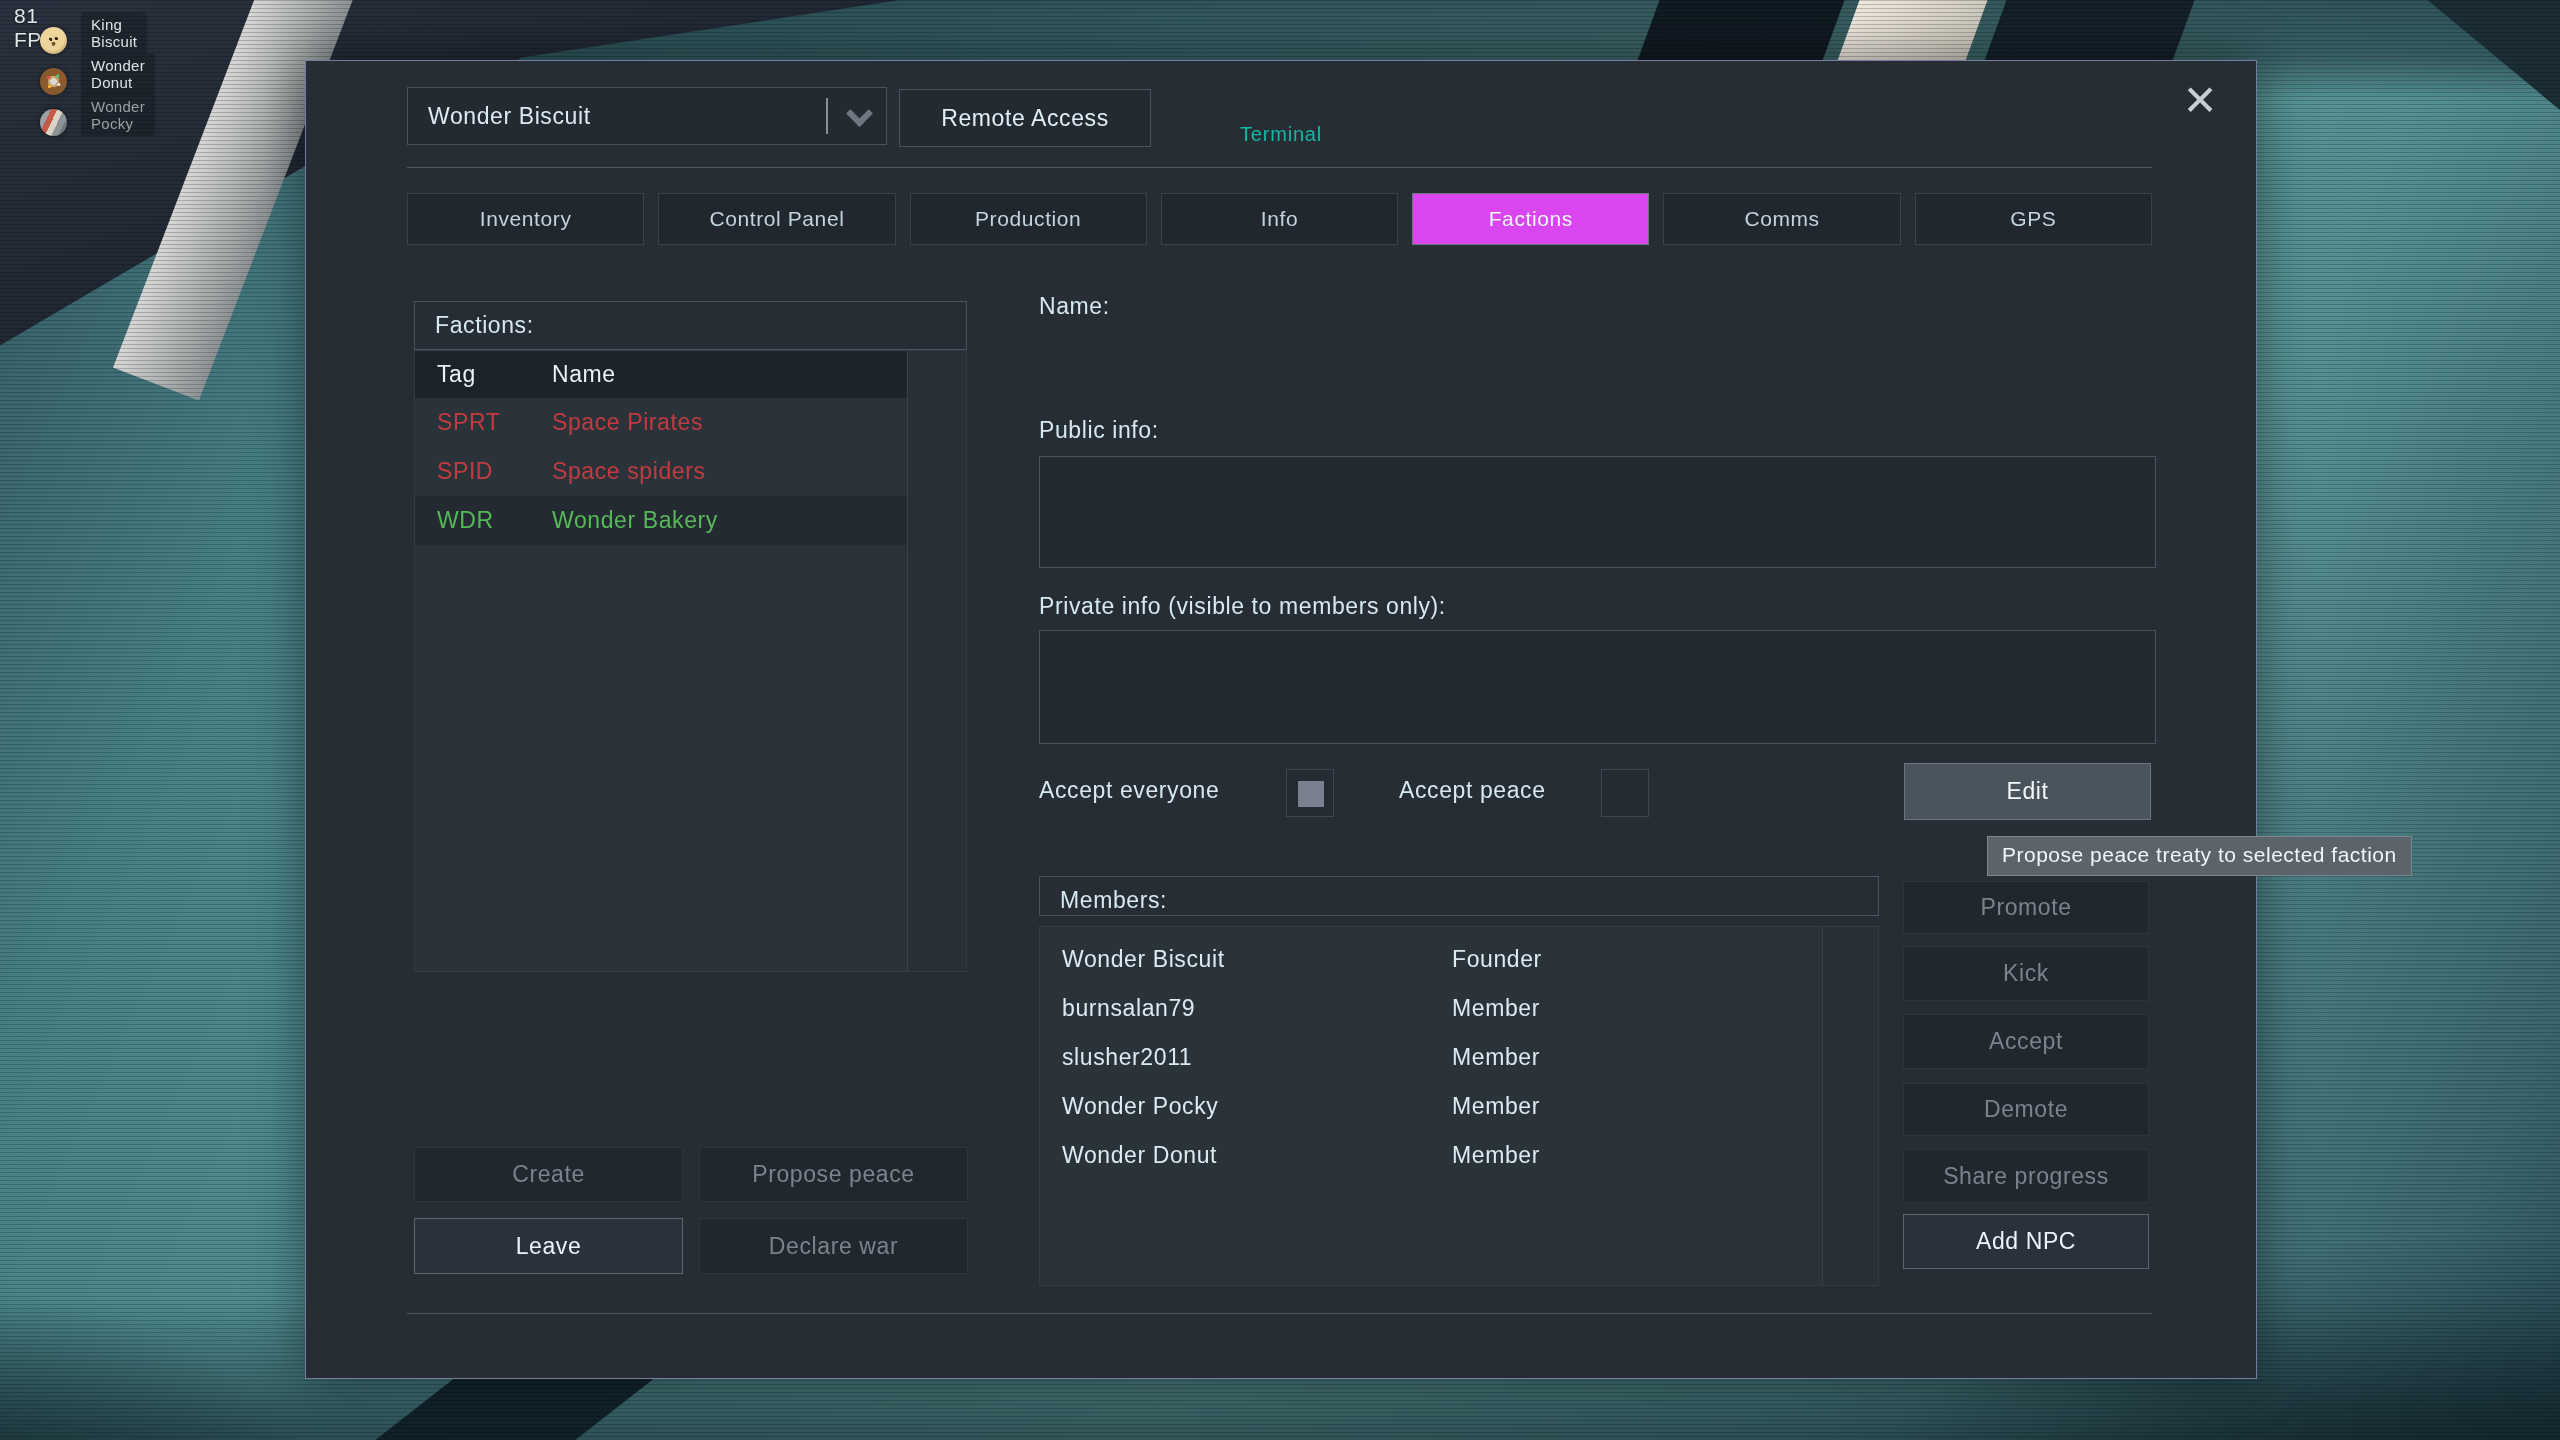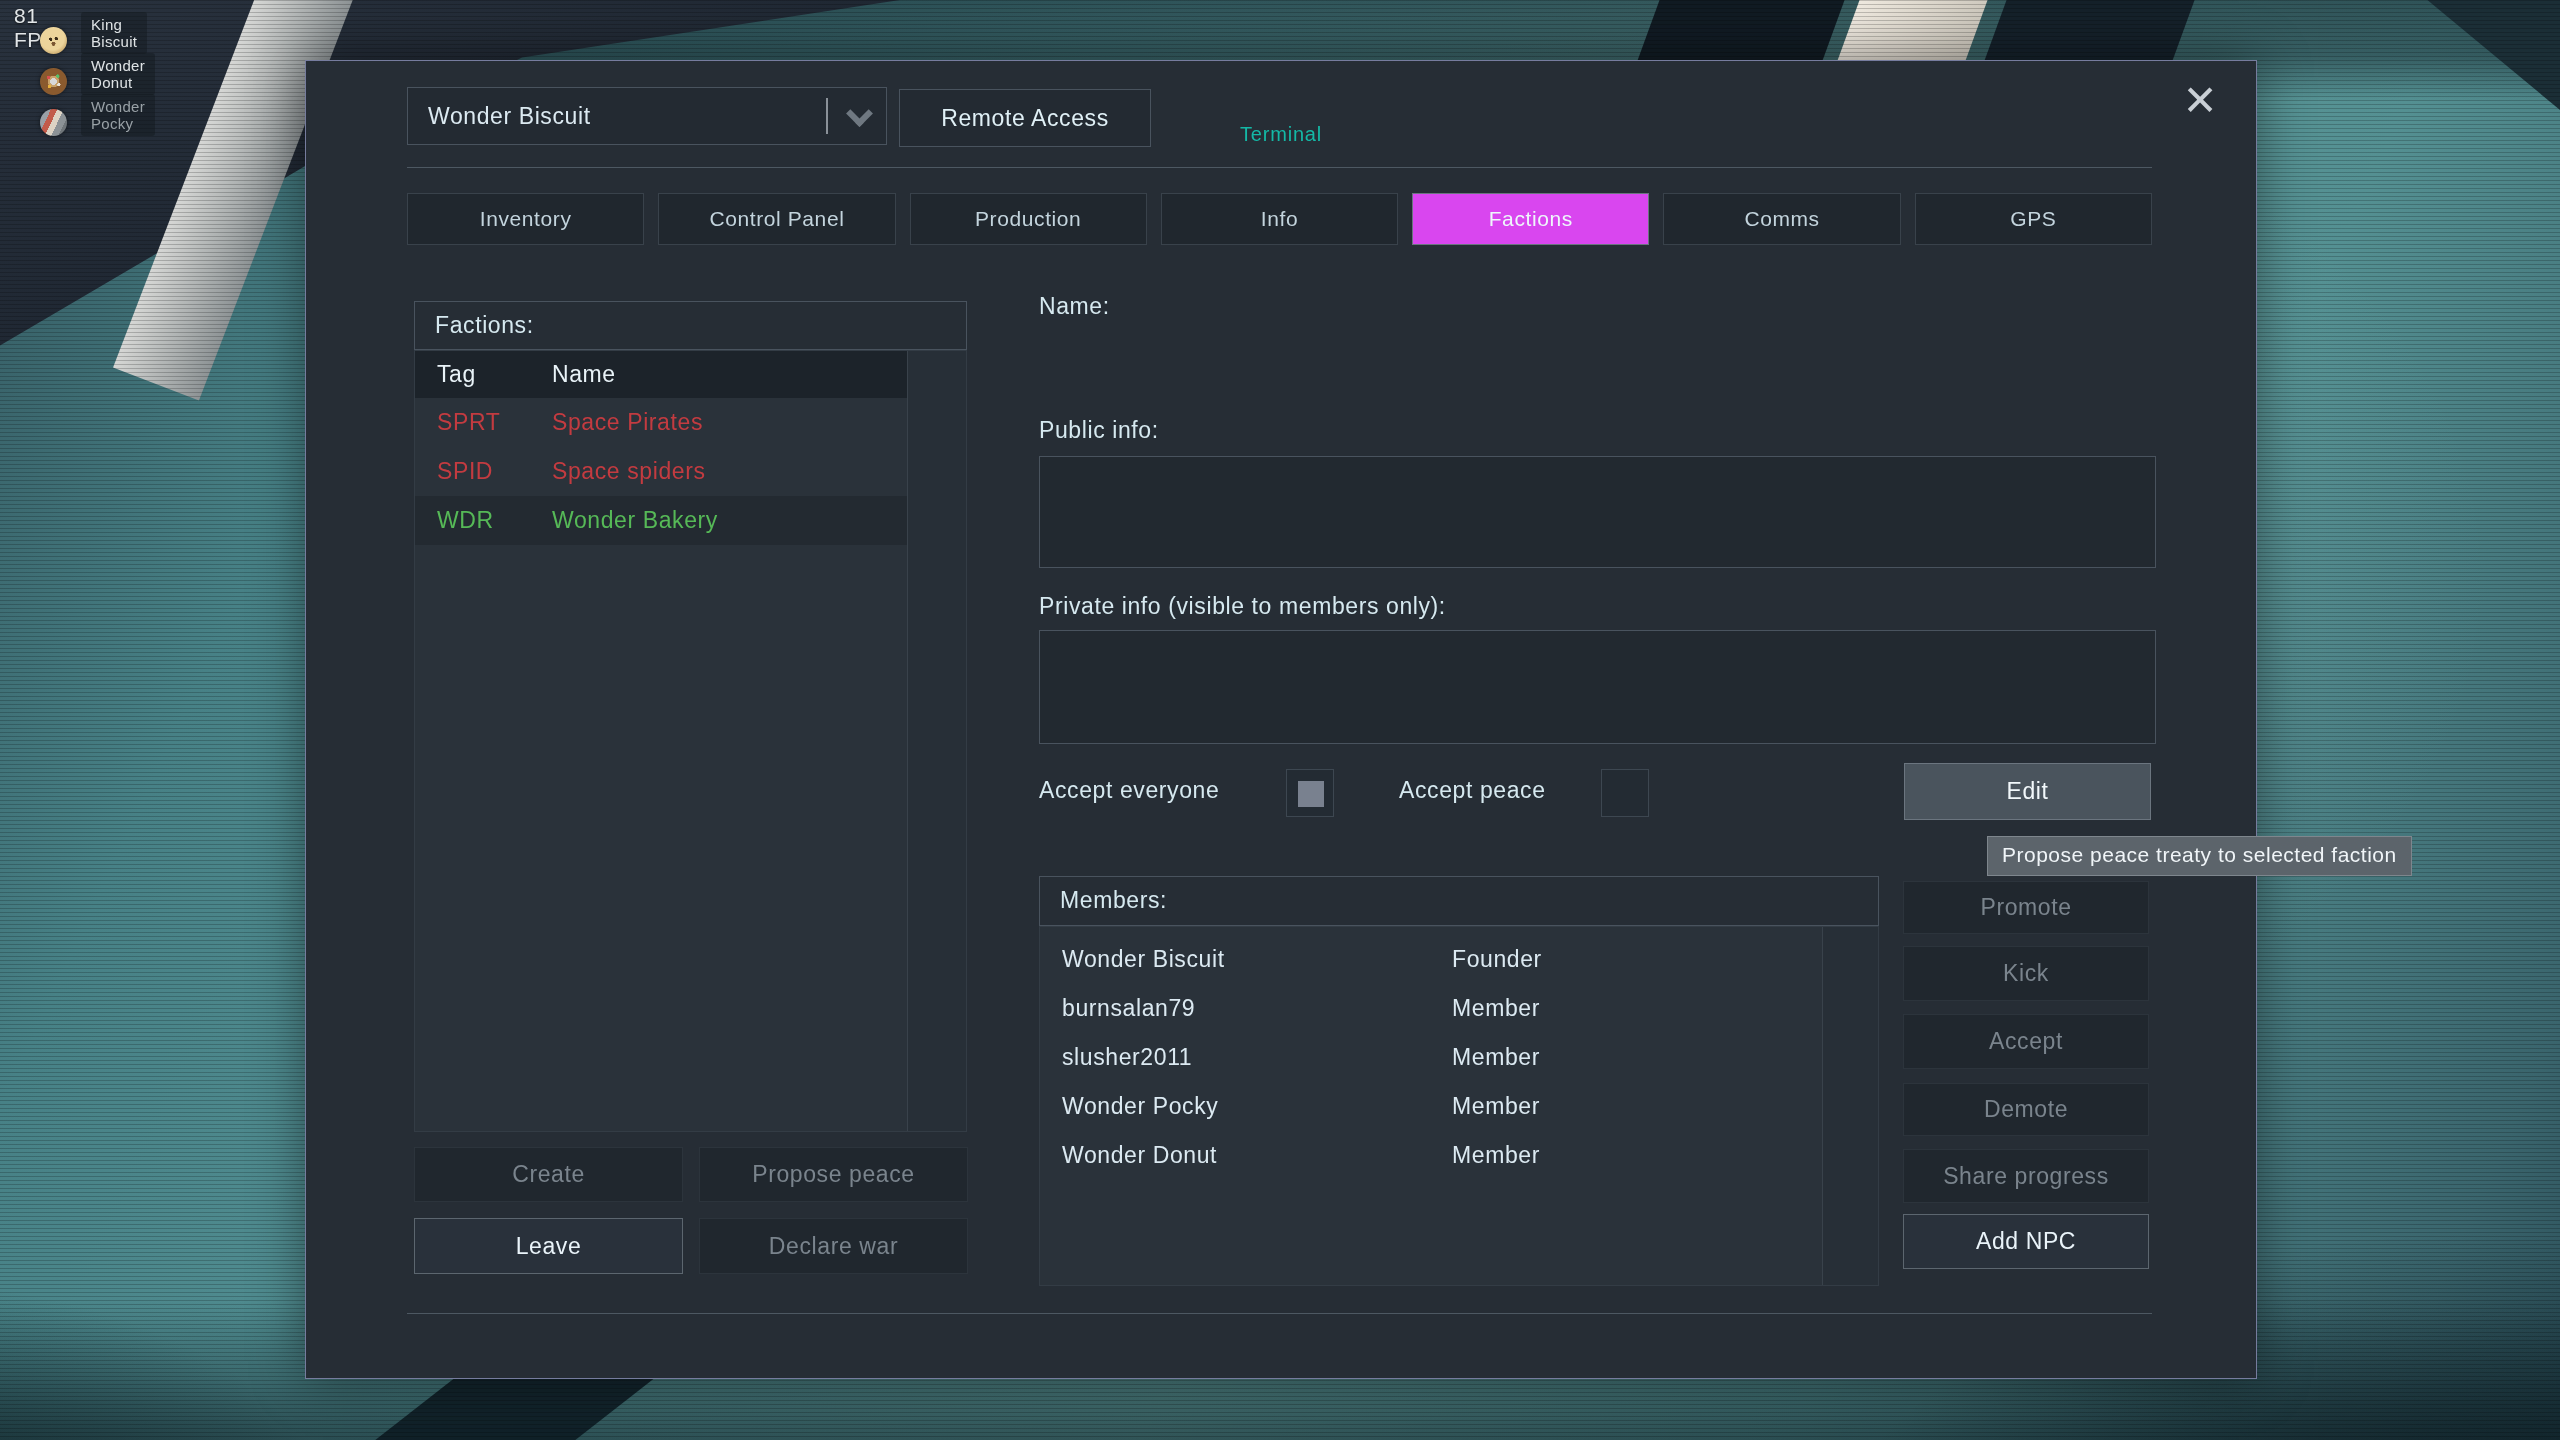--- a/index.html
+++ b/index.html
@@ -74,21 +74,21 @@
   
   .tabs{left:101px;top:132px;width:1745px;height:52px;display:flex;gap:14px;}
   .tab{flex:1;background:#20272e;border:1px solid #39424b;color:#c3d4dd;font-size:21px;letter-spacing:.6px;
     text-align:center;line-height:50px;cursor:pointer;}
   .tab.active{background:#d946ef;border-color:#6a7580;color:#eef7fb;}
   
   .panel-header{background:#262d35;border:1px solid #49535e;color:var(--accent-text);
     font-size:23px;letter-spacing:.6px;}
   .panel-header .ph-text{margin-left:20px;line-height:47px;display:inline-block;}
   .fac-header{left:108px;top:240px;width:553px;height:49px;}
-  .fac-list{left:108px;top:289px;width:553px;height:782px;background:#2a323a;border:1px solid #333c45;}
+  .fac-list{left:108px;top:289px;width:553px;height:622px;background:#2a323a;border:1px solid #333c45;}
   .fac-scroll{position:absolute;right:0;top:0;width:58px;height:100%;background:#272f37;border-left:1px solid #39424b;cursor:pointer;}
   .fac-head-row{position:absolute;left:0;top:0;right:58px;height:47px;background:#1c232a;}
   .fac-head-row .col-tag,.fac-row .col-tag{position:absolute;left:22px;line-height:47px;font-size:23px;letter-spacing:.6px;}
   .fac-head-row .col-name,.fac-row .col-name{position:absolute;left:137px;line-height:47px;font-size:23px;letter-spacing:.6px;}
   .fac-head-row span{color:#e9f3f8;}
   .fac-row{position:absolute;left:0;right:58px;height:49px;cursor:pointer;}
   .fac-row.r0{top:47px;} .fac-row.r1{top:96px;} .fac-row.r2{top:145px;}
   .fac-row .col-tag,.fac-row .col-name{line-height:49px;}
   .fac-row.hostile span{color:var(--hostile);}
   .fac-row.friendly span{color:var(--friendly);}
@@ -112,21 +112,21 @@
   .lbl-private{left:733px;top:532px;}
   .ta-private{left:733px;top:569px;width:1117px;height:114px;}
   .lbl-accept-everyone{left:733px;top:716px;}
   .lbl-accept-peace{left:1093px;top:716px;}
   .checkbox{width:48px;height:48px;background:#232b33;border:1px solid #3d4751;cursor:pointer;}
   .cb1{left:980px;top:708px;} .cb2{left:1295px;top:708px;}
   .checkbox .fill{display:none;position:absolute;left:11px;top:11px;width:26px;height:26px;background:#79818f;}
   .checkbox.checked .fill{display:block;}
   .btn-edit{left:1598px;top:702px;width:247px;height:57px;line-height:55px;background:#4a545d;border:1px solid #6b757f;color:#f2f8fb;}
   
-  .mem-header{left:733px;top:815px;width:840px;height:50px;}
+  .mem-header{left:733px;top:815px;width:840px;height:40px;}
   .mem-list{left:733px;top:865px;width:840px;height:360px;background:#2a323a;border:1px solid #333c45;}
   .mem-scroll{position:absolute;right:0;top:0;width:55px;height:100%;background:#272f37;border-left:1px solid #39424b;cursor:pointer;}
   .mem-row{position:absolute;left:0;right:55px;height:49px;cursor:pointer;}
   .mem-row .m-name{position:absolute;left:22px;line-height:49px;font-size:23px;color:#dceaf2;letter-spacing:.6px;}
   .mem-row .m-role{position:absolute;left:412px;line-height:49px;font-size:23px;color:#dceaf2;letter-spacing:.6px;}
   .m0{top:8px;} .m1{top:57px;} .m2{top:106px;} .m3{top:155px;} .m4{top:204px;}
   .act{left:1597px;width:246px;}
   .act-0{top:820px;height:53px;line-height:51px;}
   .act-1{top:885px;height:55px;line-height:53px;}
   .act-2{top:953px;height:55px;line-height:53px;}

